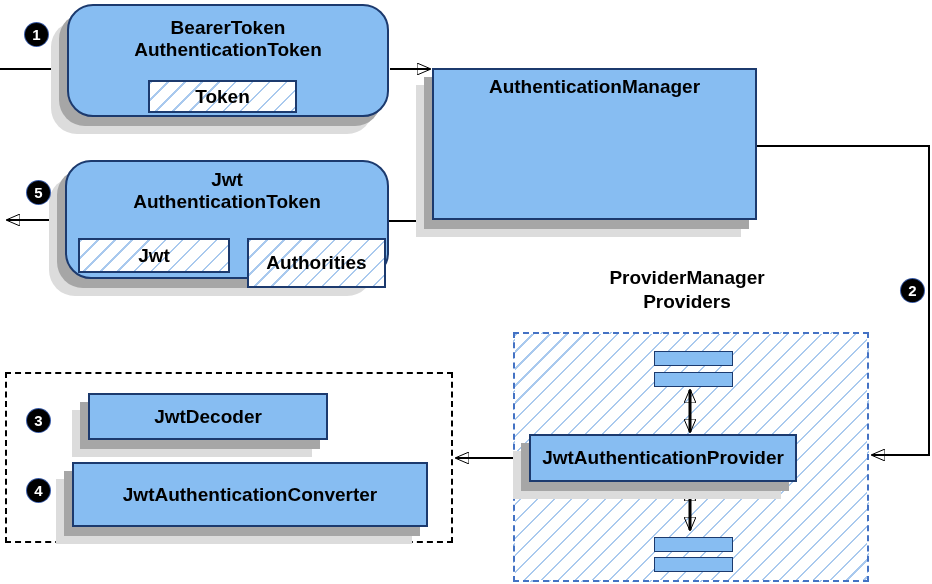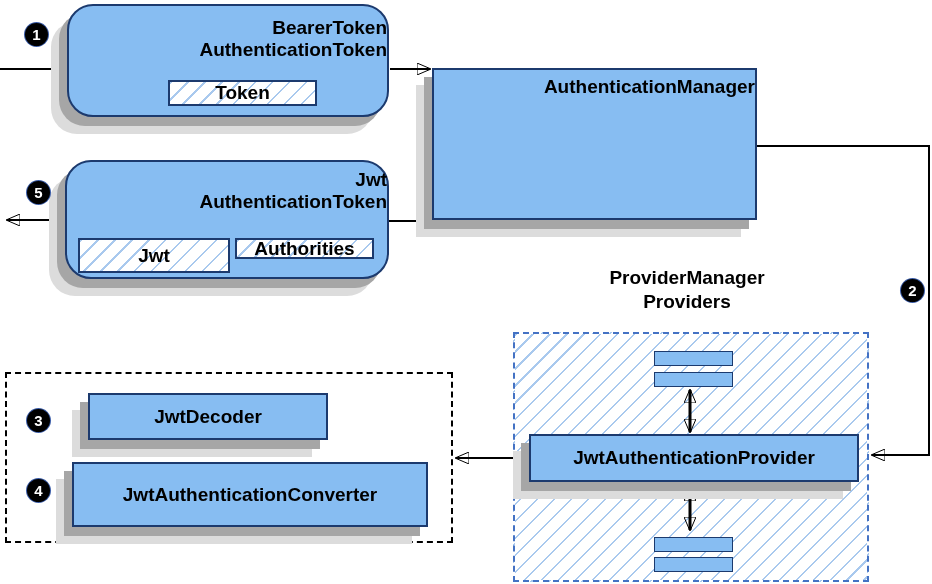--- a/index.html
+++ b/index.html
@@ -32,69 +32,69 @@
 
   .node{
     position:absolute;z-index:2;
     background:var(--box-fill);
     border:2px solid var(--box-border);
     box-sizing:border-box;
     box-shadow:-8px 9px 0 var(--shadow-dark), -16px 17px 0 var(--shadow-light);
   }
   .rounded{border-radius:26px;}
   .node-title{
-    text-align:right;
+    text-align:center;
     font-size:19px;line-height:22px;
   }
   .hatch{
     background-color:#fff;
     background-image:repeating-linear-gradient(135deg,
       var(--hatch-line) 0, var(--hatch-line) 1.5px,
       transparent 1.5px, transparent 12px);
   }
   .field{
     position:absolute;
     border:2px solid var(--box-border);
     box-sizing:border-box;
     display:flex;align-items:center;justify-content:center;
     font-size:19px;
   }
   .centered{display:flex;align-items:center;justify-content:center;font-size:19px;}
 
   
   .bearer-box{left:67px;top:4px;width:322px;height:113px;padding-top:11px;}
-  .bearer-box .f{left:99px;top:74px;width:149px;height:26px;text-align:right;}
+  .bearer-box .f{left:79px;top:74px;width:149px;height:33px;text-align:right;}
 
   
   .manager-box{left:432px;top:68px;width:325px;height:152px;padding-top:6px;}
   .manager-box .inner{position:absolute;left:38px;top:58px;width:250px;height:80px;}
 
   
   .jwt-box{left:65px;top:160px;width:324px;height:119px;padding-top:7px;}
   .jwt-box .f1{left:11px;top:76px;width:152px;height:35px;}
-  .jwt-box .f2{left:168px;top:76px;width:139px;height:21px;}
+  .jwt-box .f2{left:180px;top:76px;width:139px;height:50px;}
 
   
   .providers-label{
     position:absolute;left:537px;top:266px;width:300px;z-index:2;
     text-align:center;font-size:19px;line-height:24px;
   }
   .providers-group{
     position:absolute;left:513px;top:332px;width:356px;height:250px;z-index:0;
     border:2px dashed var(--dashed-blue);
     box-sizing:border-box;
   }
   .pbar{
     position:absolute;left:139px;width:79px;height:15px;z-index:2;
     background:var(--box-fill);
     border:1.5px solid var(--box-border);
     box-sizing:border-box;
   }
   .pbar.b1{top:17px;} .pbar.b2{top:38px;} .pbar.b3{top:203px;} .pbar.b4{top:223px;}
-  .provider-box{left:529px;top:434px;width:330px;height:48px;}
+  .provider-box{left:529px;top:434px;width:268px;height:48px;}
 
   
   .resolver-group{
     position:absolute;left:5px;top:372px;width:448px;height:171px;z-index:0;
     border:2px dashed var(--dashed-black);
     box-sizing:border-box;
   }
   .decoder-box{left:88px;top:393px;width:240px;height:47px;}
   .converter-box{left:72px;top:462px;width:356px;height:65px;}
 

